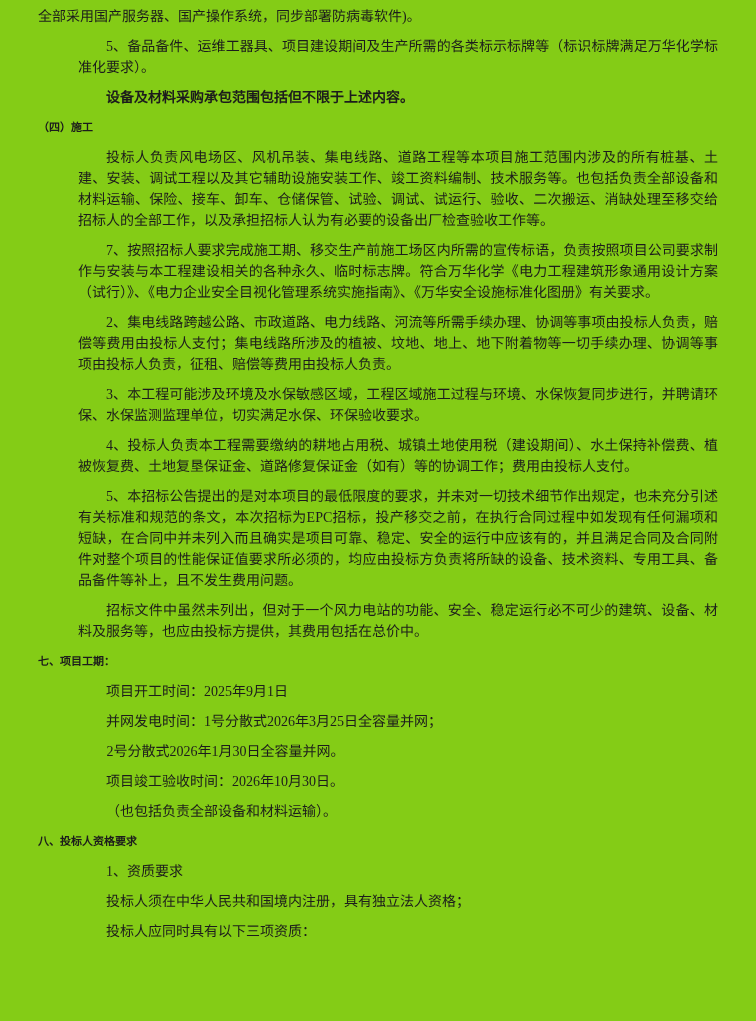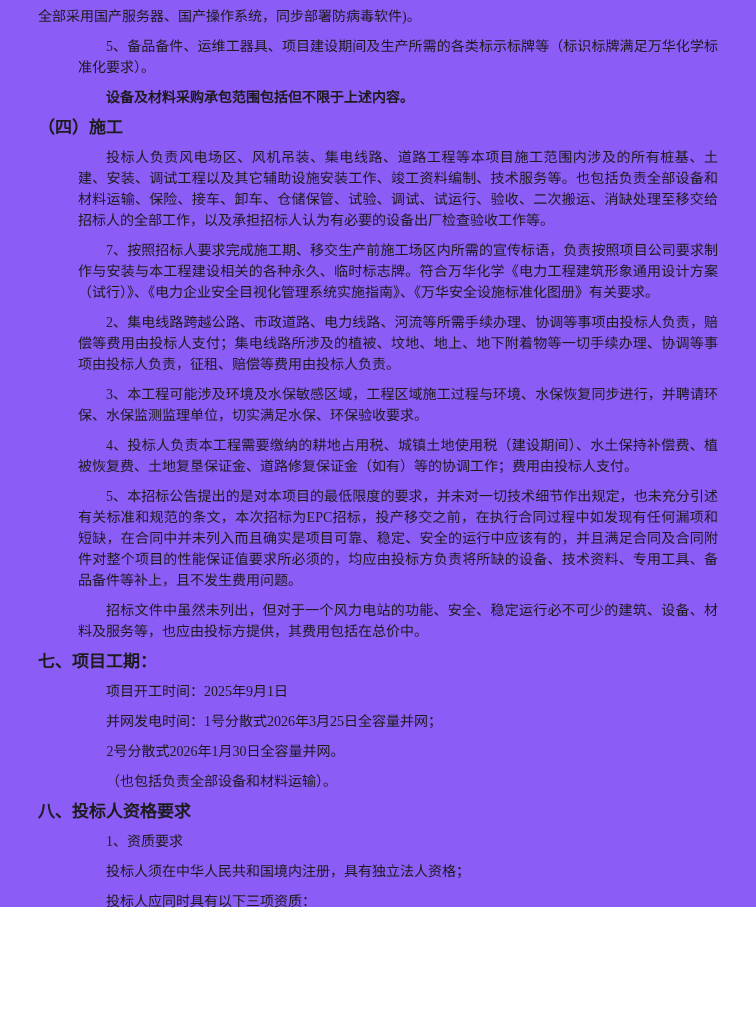--- a/index.html
+++ b/index.html
@@ -6,55 +6,56 @@
   body {
     width: 756px;
     height: 1021px;
     overflow: hidden;
     background: #ffffff;
     font-family: "Liberation Serif", "DejaVu Serif", serif;
   }
   .page {
     box-sizing: border-box;
     width: 756px;
-    height: 907px;
+    height: 1021px;
     padding: 6px 38px 0 38px;
-    background: #8b5cf6;
+    background: #84cc16;
   }
   .para {
     font-size: 14px;
     line-height: 21px;
     margin: 9px 0;
     text-align: justify;
     color: #1c1c1c;
   }
   .para:first-child { margin-top: 0; }
   .ind  { text-indent: 2em; margin-left: 40px; }
   .deep { text-indent: 4.9em; }
   .bold { font-weight: bold; }
-  .heading { font-weight: bold; font-size: 17px; }
+  .heading { font-weight: bold; font-size: 11px; }
 </style>
 </head>
 <body>
 
 <div class="page">
   <p class="para">全部采用国产服务器、国产操作系统，同步部署防病毒软件)。</p>
   <p class="para ind">5、备品备件、运维工器具、项目建设期间及生产所需的各类标示标牌等（标识标牌满足万华化学标准化要求）。</p>
   <p class="para ind bold">设备及材料采购承包范围包括但不限于上述内容。</p>
   <p class="para heading">（四）施工</p>
   <p class="para ind">投标人负责风电场区、风机吊装、集电线路、道路工程等本项目施工范围内涉及的所有桩基、土建、安装、调试工程以及其它辅助设施安装工作、竣工资料编制、技术服务等。也包括负责全部设备和材料运输、保险、接车、卸车、仓储保管、试验、调试、试运行、验收、二次搬运、消缺处理至移交给招标人的全部工作，以及承担招标人认为有必要的设备出厂检查验收工作等。</p>
   <p class="para ind">7、按照招标人要求完成施工期、移交生产前施工场区内所需的宣传标语，负责按照项目公司要求制作与安装与本工程建设相关的各种永久、临时标志牌。符合万华化学《电力工程建筑形象通用设计方案（试行）》、《电力企业安全目视化管理系统实施指南》、《万华安全设施标准化图册》有关要求。</p>
   <p class="para ind">2、集电线路跨越公路、市政道路、电力线路、河流等所需手续办理、协调等事项由投标人负责，赔偿等费用由投标人支付；集电线路所涉及的植被、坟地、地上、地下附着物等一切手续办理、协调等事项由投标人负责，征租、赔偿等费用由投标人负责。</p>
   <p class="para ind">3、本工程可能涉及环境及水保敏感区域，工程区域施工过程与环境、水保恢复同步进行，并聘请环保、水保监测监理单位，切实满足水保、环保验收要求。</p>
   <p class="para ind">4、投标人负责本工程需要缴纳的耕地占用税、城镇土地使用税（建设期间）、水土保持补偿费、植被恢复费、土地复垦保证金、道路修复保证金（如有）等的协调工作；费用由投标人支付。</p>
   <p class="para ind">5、本招标公告提出的是对本项目的最低限度的要求，并未对一切技术细节作出规定，也未充分引述有关标准和规范的条文，本次招标为EPC招标，投产移交之前，在执行合同过程中如发现有任何漏项和短缺，在合同中并未列入而且确实是项目可靠、稳定、安全的运行中应该有的，并且满足合同及合同附件对整个项目的性能保证值要求所必须的，均应由投标方负责将所缺的设备、技术资料、专用工具、备品备件等补上，且不发生费用问题。</p>
   <p class="para ind">招标文件中虽然未列出，但对于一个风力电站的功能、安全、稳定运行必不可少的建筑、设备、材料及服务等，也应由投标方提供，其费用包括在总价中。</p>
   <p class="para heading">七、项目工期：</p>
   <p class="para ind">项目开工时间：2025年9月1日</p>
   <p class="para ind">并网发电时间：1号分散式2026年3月25日全容量并网；</p>
   <p class="para deep">2号分散式2026年1月30日全容量并网。</p>
+  <p class="para ind">项目竣工验收时间：2026年10月30日。</p>
   <p class="para ind">（也包括负责全部设备和材料运输）。</p>
   <p class="para heading">八、投标人资格要求</p>
   <p class="para ind">1、资质要求</p>
   <p class="para ind">投标人须在中华人民共和国境内注册，具有独立法人资格；</p>
   <p class="para ind">投标人应同时具有以下三项资质：</p>
 
 </div>
 
 </body></html>

